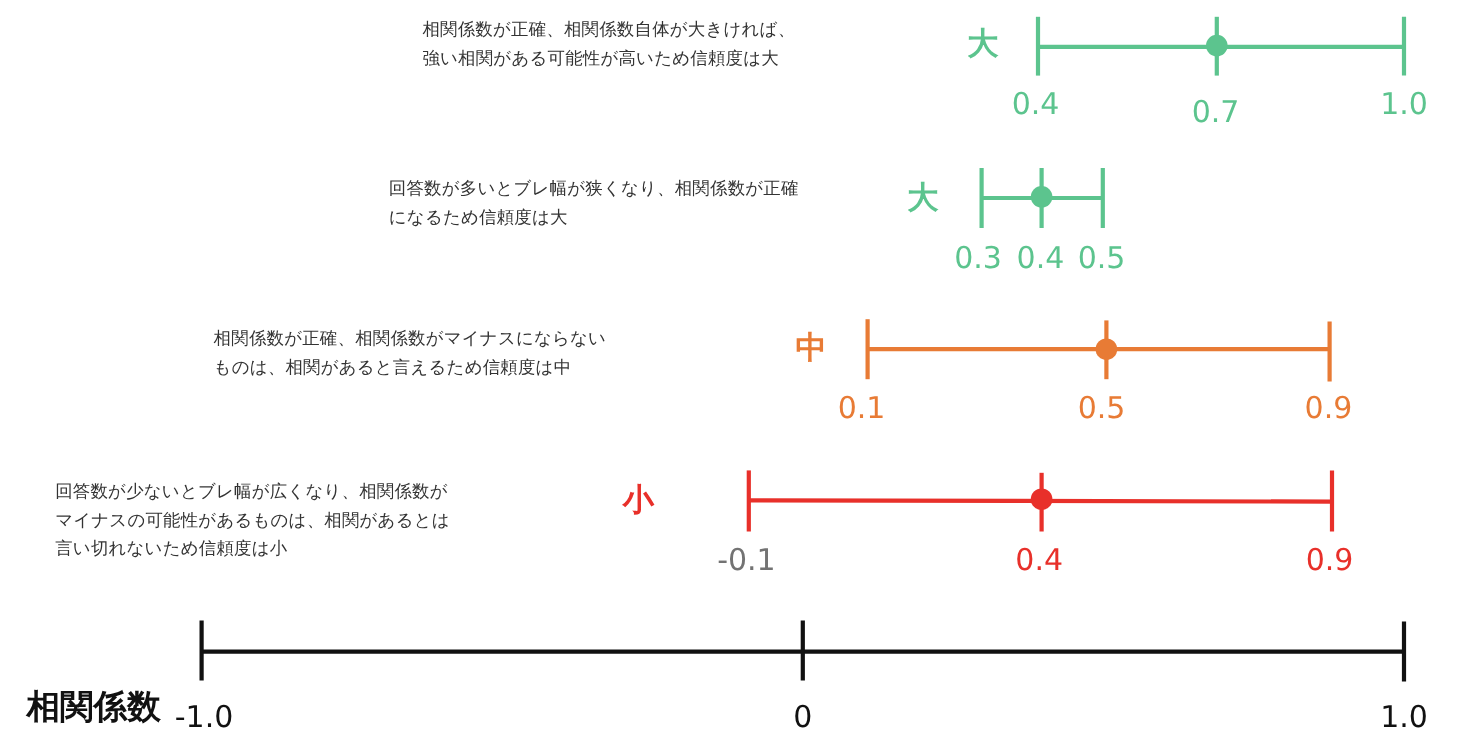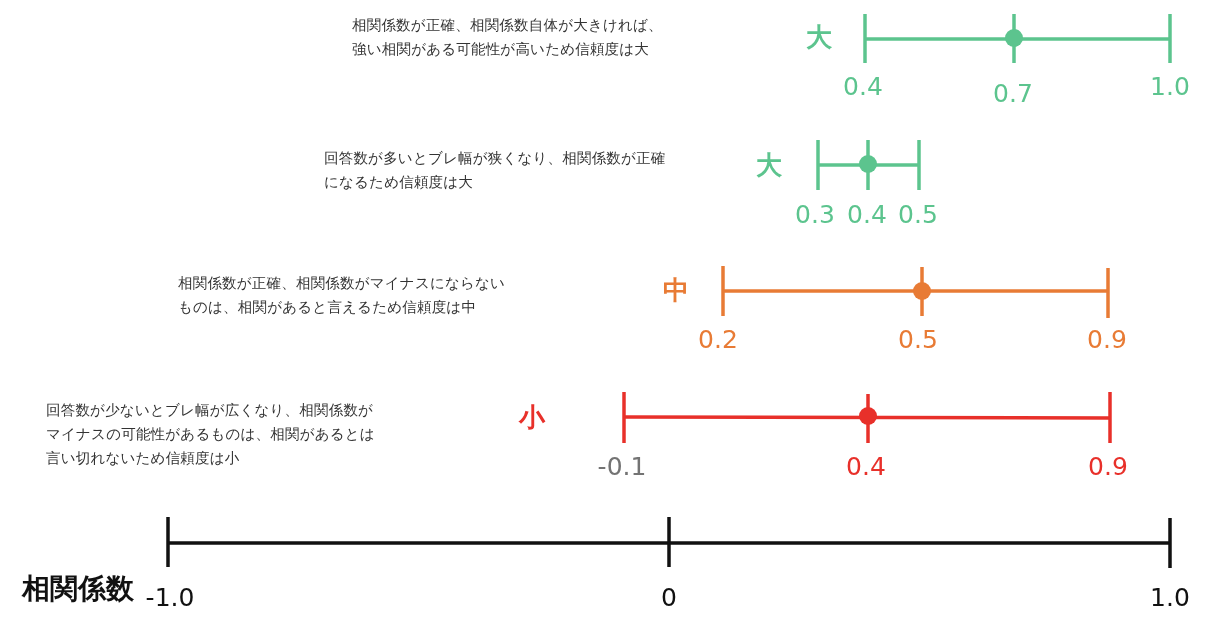--- a/index.html
+++ b/index.html
@@ -72,21 +72,21 @@
 </svg>
 
 <div class="tick-label" style="left:863px; top:72px; color:#5cc48e;">0.4</div>
 <div class="tick-label" style="left:1013px; top:79px; color:#5cc48e;">0.7</div>
 <div class="tick-label" style="left:1170px; top:72px; color:#5cc48e;">1.0</div>
 
 <div class="tick-label" style="left:815px; top:200px; color:#5cc48e;">0.3</div>
 <div class="tick-label" style="left:867px; top:200px; color:#5cc48e;">0.4</div>
 <div class="tick-label" style="left:918px; top:200px; color:#5cc48e;">0.5</div>
 
-<div class="tick-label" style="left:718px; top:325px; color:#e87b35;">0.2</div>
+<div class="tick-label" style="left:718px; top:325px; color:#e87b35;">0.1</div>
 <div class="tick-label" style="left:918px; top:325px; color:#e87b35;">0.5</div>
 <div class="tick-label" style="left:1107px; top:325px; color:#e87b35;">0.9</div>
 
 <div class="tick-label" style="left:622px; top:452px; color:#737373;">-0.1</div>
 <div class="tick-label" style="left:866px; top:452px; color:#e8302a;">0.4</div>
 <div class="tick-label" style="left:1108px; top:452px; color:#e8302a;">0.9</div>
 
 <div class="axis-title">相関係数</div>
 <div class="tick-label" style="left:170px; top:583px; color:#111111;">-1.0</div>
 <div class="tick-label" style="left:669px; top:583px; color:#111111;">0</div>

